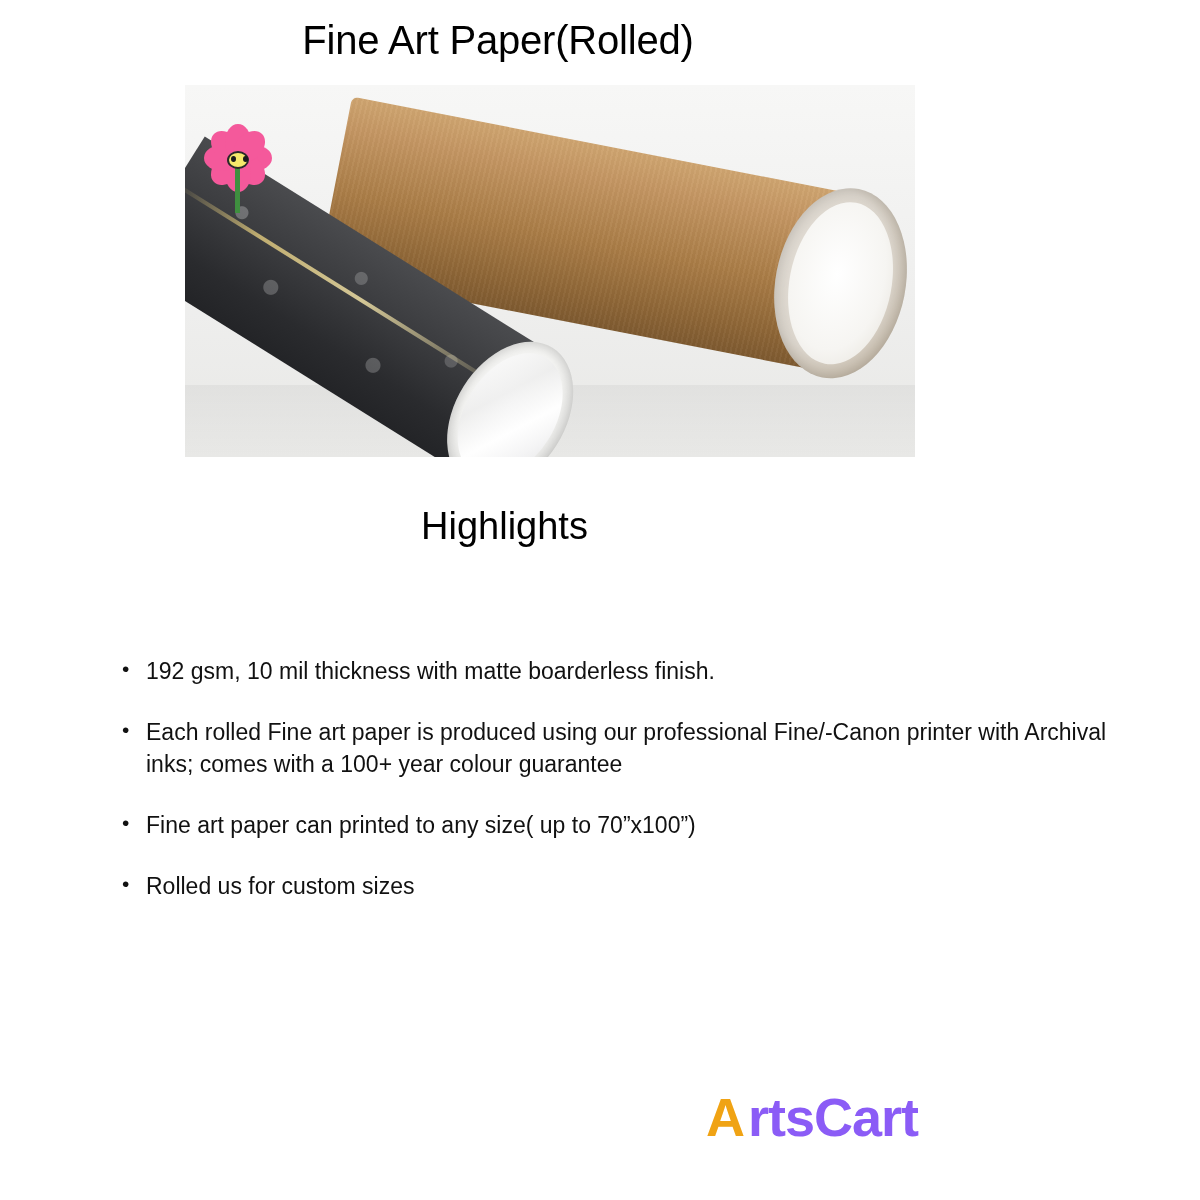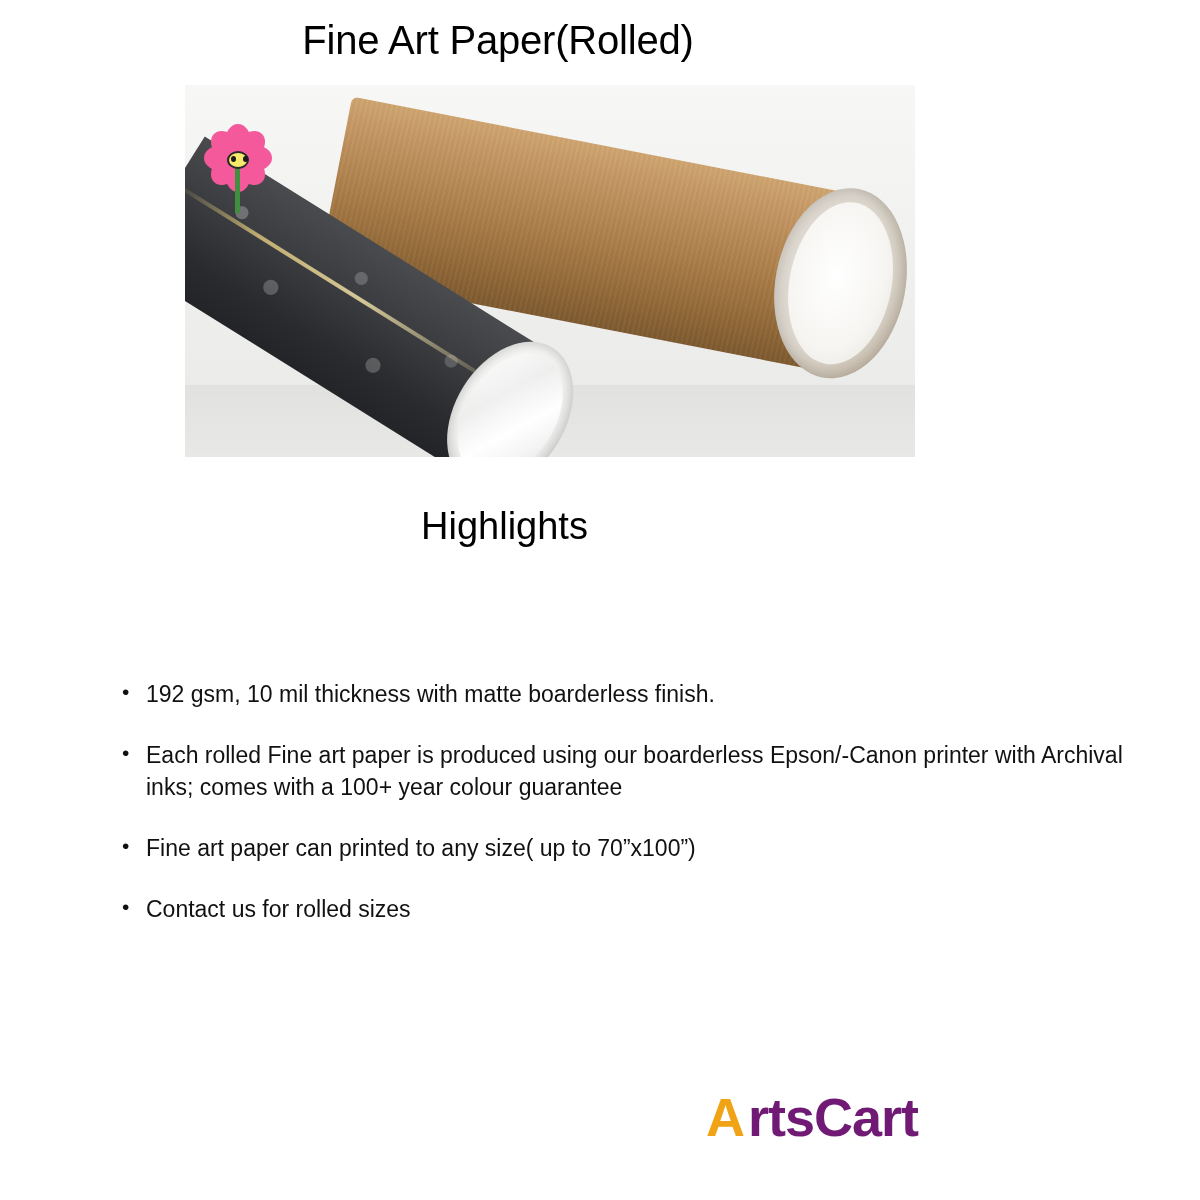--- a/index.html
+++ b/index.html
@@ -210,21 +210,20 @@
     margin: 0;
     padding: 0;
   }
   .bullets li {
     position: relative;
     padding-left: 28px;
     margin-bottom: 28px;
     font-size: 23px;
     line-height: 1.42;
     color: #111;
-    margin-top: 23px;
   }
   .bullets li::before {
     content: "•";
     position: absolute;
     left: 4px;
     top: -1px;
     font-size: 21px;
     line-height: 1.45;
   }
 
@@ -237,21 +236,21 @@
     align-items: center;
     gap: 4px;
     font-size: 54px;
     font-weight: 700;
     letter-spacing: -1px;
   }
   .logo-mark {
     color: #f0a314;
     font-weight: 700;
   }
-  .logo-rest { color: #701a75; }
+  .logo-rest { color: #8b5cf6; }
 </style>
 </head>
 <body>
 
 <div class="page">
 
   <div class="title">Fine Art Paper(Rolled)</div>
 
   <div class="photo-wrap">
     <div class="photo">
@@ -289,23 +288,23 @@
         <div class="flower-eye" style="left:38px;"></div>
         <div class="flower-eye" style="left:50px;"></div>
       </div>
     </div>
   </div>
 
   <div class="highlights">Highlights</div>
 
   <ul class="bullets">
     <li>192 gsm, 10 mil thickness with matte boarderless finish.</li>
-    <li>Each rolled Fine art paper is produced using our boarderless Epson/-Canon printer with Archival inks; comes with a 100+ year colour guarantee</li>
+    <li>Each rolled Fine art paper is produced using our professional Fine/-Canon printer with Archival inks; comes with a 100+ year colour guarantee</li>
     <li>Fine art paper can printed to any size( up to 70”x100”)</li>
-    <li>Contact us for rolled sizes</li>
+    <li>Rolled us for custom sizes</li>
   </ul>
 
   <div class="logo">
     <span class="logo-mark">A</span>
     <span class="logo-rest">rtsCart</span>
   </div>
 
 </div>
 
 </body></html>

